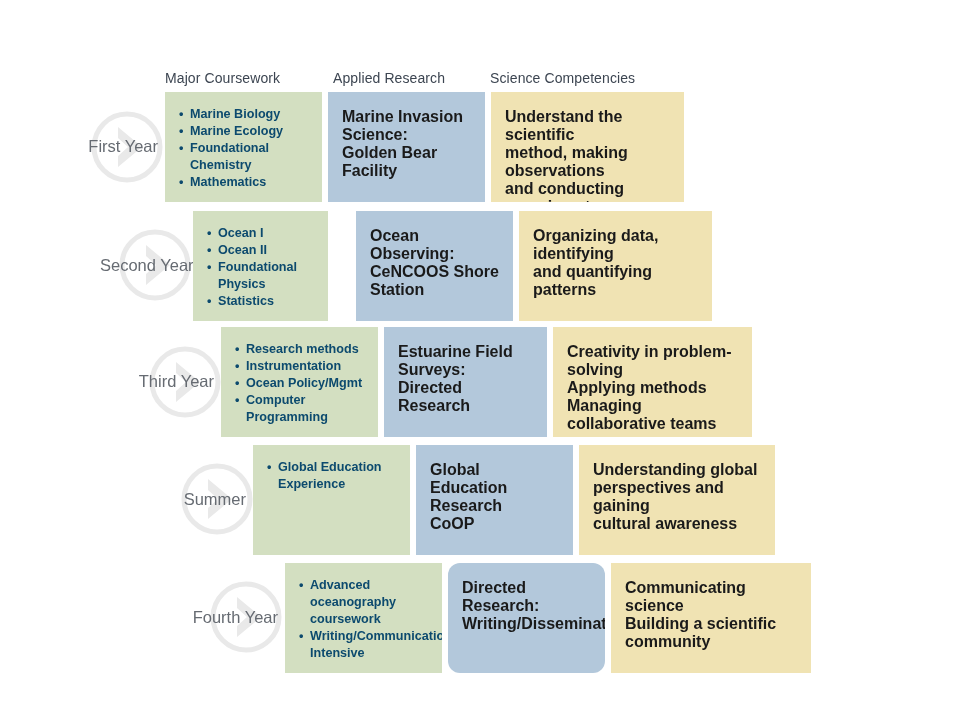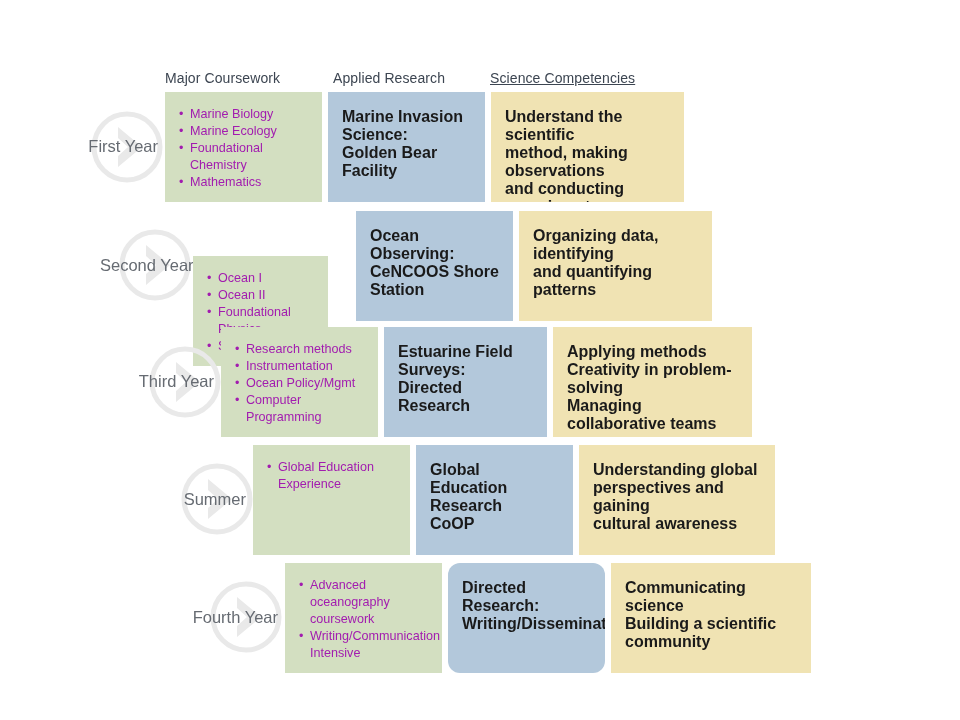--- a/index.html
+++ b/index.html
@@ -76,22 +76,22 @@
 
   .box ul {
     margin: 0;
     padding: 0;
     list-style: none;
   }
   .box li {
     position: relative;
     font-size: 12.6px;
     line-height: 17px;
-    color: #a21caf;
-    font-weight: normal;
+    color: #0c4a6e;
+    font-weight: bold;
     padding-left: 11px;
     margin-bottom: 0px;
   }
   .box li::before {
     content: "\2022";
     position: absolute;
     left: 0;
     top: 0;
     font-size: 12.6px;
     line-height: 17px;
@@ -107,21 +107,21 @@
 
   
   .box.text-box { padding-top: 16px; }
 </style>
 </head>
 <body>
 
 <div id="diagram">
     <div class="col-header" style="left: 165px; top: 70px;">Major Coursework</div>
     <div class="col-header" style="left: 333px; top: 70px;">Applied Research</div>
-    <div class="col-header" style="left: 490px; top: 70px; text-decoration: underline;">Science Competencies</div>
+    <div class="col-header" style="left: 490px; top: 70px;">Science Competencies</div>
     <div class="year-marker" style="left: 90px; top: 110px;">
       <svg viewBox="0 0 74 74">
         <circle cx="37" cy="37" r="33" fill="none" stroke="#e9e9e9" stroke-width="5"></circle>
         <path d="M 28 17 L 52 37 L 28 57 L 28 46 L 38 37 L 28 28 Z" fill="#e9e9e9"></path>
       </svg>
     </div>
     <div class="year-label" style="left: 88px; width: 70px; top: 137px;">First Year</div>
     <div class="row" style="left: 165px; top: 92px;">
       <div class="box green" style="left: 0px; width: 157px;">
         <ul>
@@ -142,21 +142,21 @@
       </div>
     </div>
     <div class="year-marker" style="left: 118px; top: 228px;">
       <svg viewBox="0 0 74 74">
         <circle cx="37" cy="37" r="33" fill="none" stroke="#e9e9e9" stroke-width="5"></circle>
         <path d="M 28 17 L 52 37 L 28 57 L 28 46 L 38 37 L 28 28 Z" fill="#e9e9e9"></path>
       </svg>
     </div>
     <div class="year-label" style="left: 100px; width: 86px; top: 256px;">Second Year</div>
     <div class="row" style="left: 193px; top: 211px;">
-      <div class="box green" style="left: 0px; width: 135px; margin-top: 45px;">
+      <div class="box green" style="left: 0px; width: 135px;">
         <ul>
           <li>Ocean I</li>
           <li>Ocean II</li>
           <li>Foundational Physics</li>
           <li>Statistics</li>
         </ul>
       </div>
       <div class="box blue text-box" style="left: 163px; width: 157px;">
         <p>Ocean Observing:</p>
         <p>CeNCOOS Shore Station</p>
@@ -180,22 +180,22 @@
           <li>Instrumentation</li>
           <li>Ocean Policy/Mgmt</li>
           <li>Computer Programming</li>
         </ul>
       </div>
       <div class="box blue text-box" style="left: 163px; width: 163px;">
         <p>Estuarine Field Surveys:</p>
         <p>Directed Research</p>
       </div>
       <div class="box yellow text-box" style="left: 332px; width: 199px;">
+        <p>Creativity in problem-solving</p>
         <p>Applying methods</p>
-        <p>Creativity in problem-solving</p>
         <p>Managing collaborative teams</p>
       </div>
     </div>
     <div class="year-marker" style="left: 180px; top: 462px;">
       <svg viewBox="0 0 74 74">
         <circle cx="37" cy="37" r="33" fill="none" stroke="#e9e9e9" stroke-width="5"></circle>
         <path d="M 28 17 L 52 37 L 28 57 L 28 46 L 38 37 L 28 28 Z" fill="#e9e9e9"></path>
       </svg>
     </div>
     <div class="year-label" style="left: 164px; width: 82px; top: 490px;">Summer</div>

